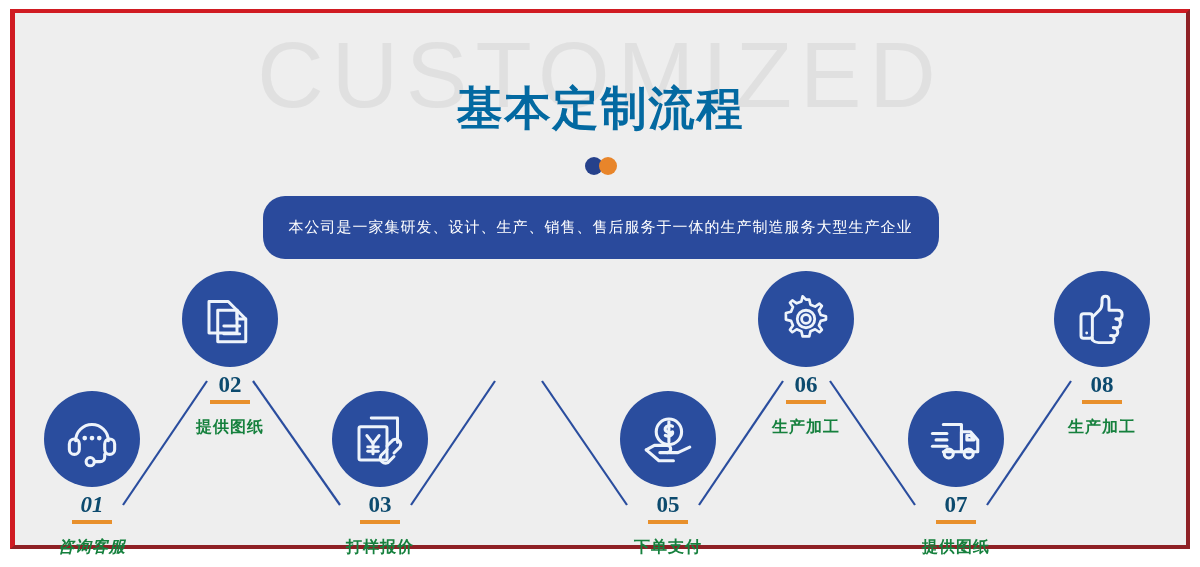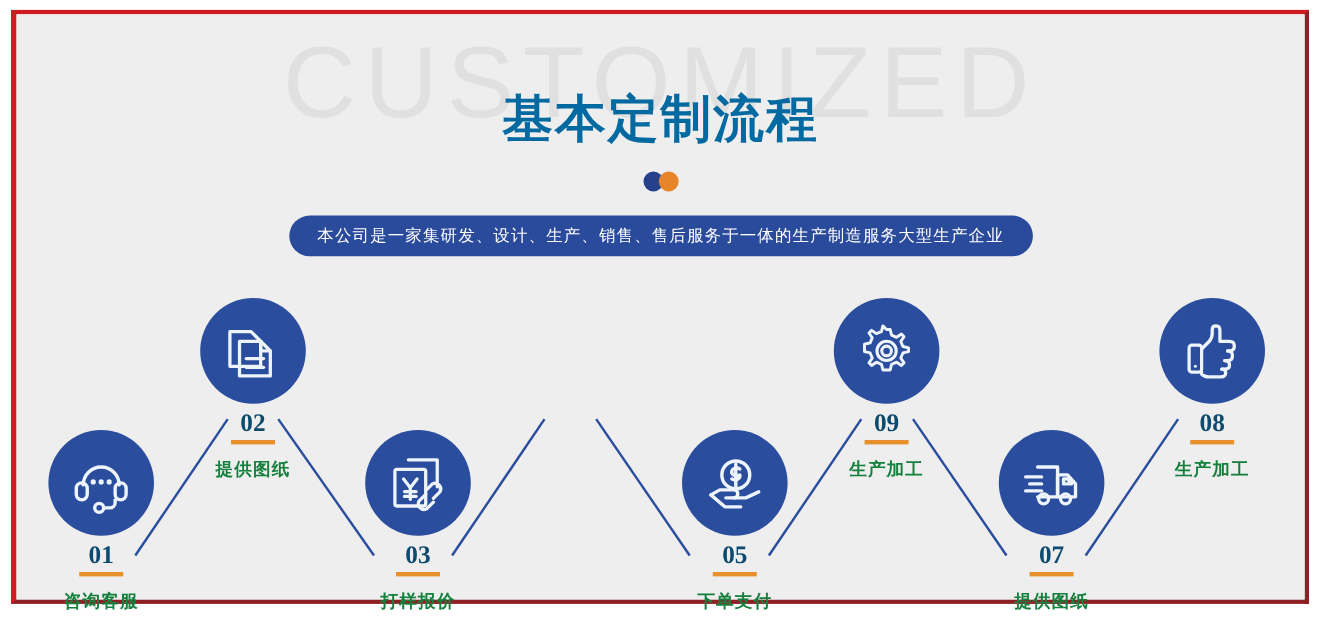--- a/index.html
+++ b/index.html
@@ -97,21 +97,21 @@
     right: 0;
     top: 183px;
     text-align: center;
   }
   .pill {
     display: inline-block;
     background: #2a4a9c;
     color: #ffffff;
     font-size: 15px;
     letter-spacing: 1px;
-    padding: 9px 26px;
+    padding: 22px 26px;
     border-radius: 22px;
     white-space: nowrap;
   }
 
   
   .lines {
     position: absolute;
     left: 0;
     top: 0;
     width: 1180px;
@@ -193,21 +193,21 @@
           <line x1="396" y1="492" x2="480" y2="368"></line>
           <line x1="527" y1="368" x2="612" y2="492"></line>
           <line x1="684" y1="492" x2="768" y2="368"></line>
           <line x1="815" y1="368" x2="900" y2="492"></line>
           <line x1="972" y1="492" x2="1056" y2="368"></line>
         </g>
       </svg>
 
       <div class="steps">
 
-        <div class="step low" style="left:2px;">
+        <div class="step low" style="left:2px;font-style:italic;">
           <div class="circle">
             <svg width="58" height="58" viewBox="0 0 64 64">
               <g fill="none" stroke="#eef4fb" stroke-width="3.4" stroke-linecap="round" stroke-linejoin="round">
                 <path d="M14 34 a18 18 0 0 1 36 0"></path>
                 <rect x="7" y="32" width="11" height="17" rx="5.5"></rect>
                 <rect x="46" y="32" width="11" height="17" rx="5.5"></rect>
                 <path d="M46 49 v3 a5 5 0 0 1 -5 5 h-6"></path>
                 <circle cx="30" cy="57" r="4.5"></circle>
                 <circle cx="24" cy="31" r="2.6" fill="#eef4fb" stroke="none"></circle>
                 <circle cx="32" cy="31" r="2.6" fill="#eef4fb" stroke="none"></circle>
@@ -279,21 +279,21 @@
         <div class="step high" style="left:716px;">
           <div class="circle">
             <svg width="56" height="56" viewBox="0 0 64 64">
               <g fill="none" stroke="#eef4fb" stroke-width="3.2" stroke-linejoin="round">
                 <path d="M32 4 l4 0 l1.5 6.2 l5.6 2.3 l5.2 -3.6 l2.9 2.9 l-3.6 5.2 l2.3 5.6 l6.2 1.5 l0 4 l-6.2 1.5 l-2.3 5.6 l3.6 5.2 l-2.9 2.9 l-5.2 -3.6 l-5.6 2.3 l-1.5 6.2 l-4 0 l-4 0 l-1.5 -6.2 l-5.6 -2.3 l-5.2 3.6 l-2.9 -2.9 l3.6 -5.2 l-2.3 -5.6 l-6.2 -1.5 l0 -4 l0 -4 l6.2 -1.5 l2.3 -5.6 l-3.6 -5.2 l2.9 -2.9 l5.2 3.6 l5.6 -2.3 l1.5 -6.2 z" transform="translate(0,6) scale(0.95) translate(1.6,0)"></path>
                 <circle cx="32" cy="32" r="10"></circle>
                 <circle cx="32" cy="32" r="5"></circle>
               </g>
             </svg>
           </div>
-          <div class="num">09</div>
+          <div class="num">06</div>
           <div class="num-rule"></div>
           <div class="step-label">生产加工</div>
         </div>
 
         <div class="step low" style="left:866px;">
           <div class="circle">
             <svg width="58" height="58" viewBox="0 0 64 64">
               <g fill="none" stroke="#eef4fb" stroke-width="3.4" stroke-linecap="round" stroke-linejoin="round">
                 <path d="M18 16 h20 v30 h-20"></path>
                 <path d="M38 24 h10 l8 9 v13 h-18 z"></path>

